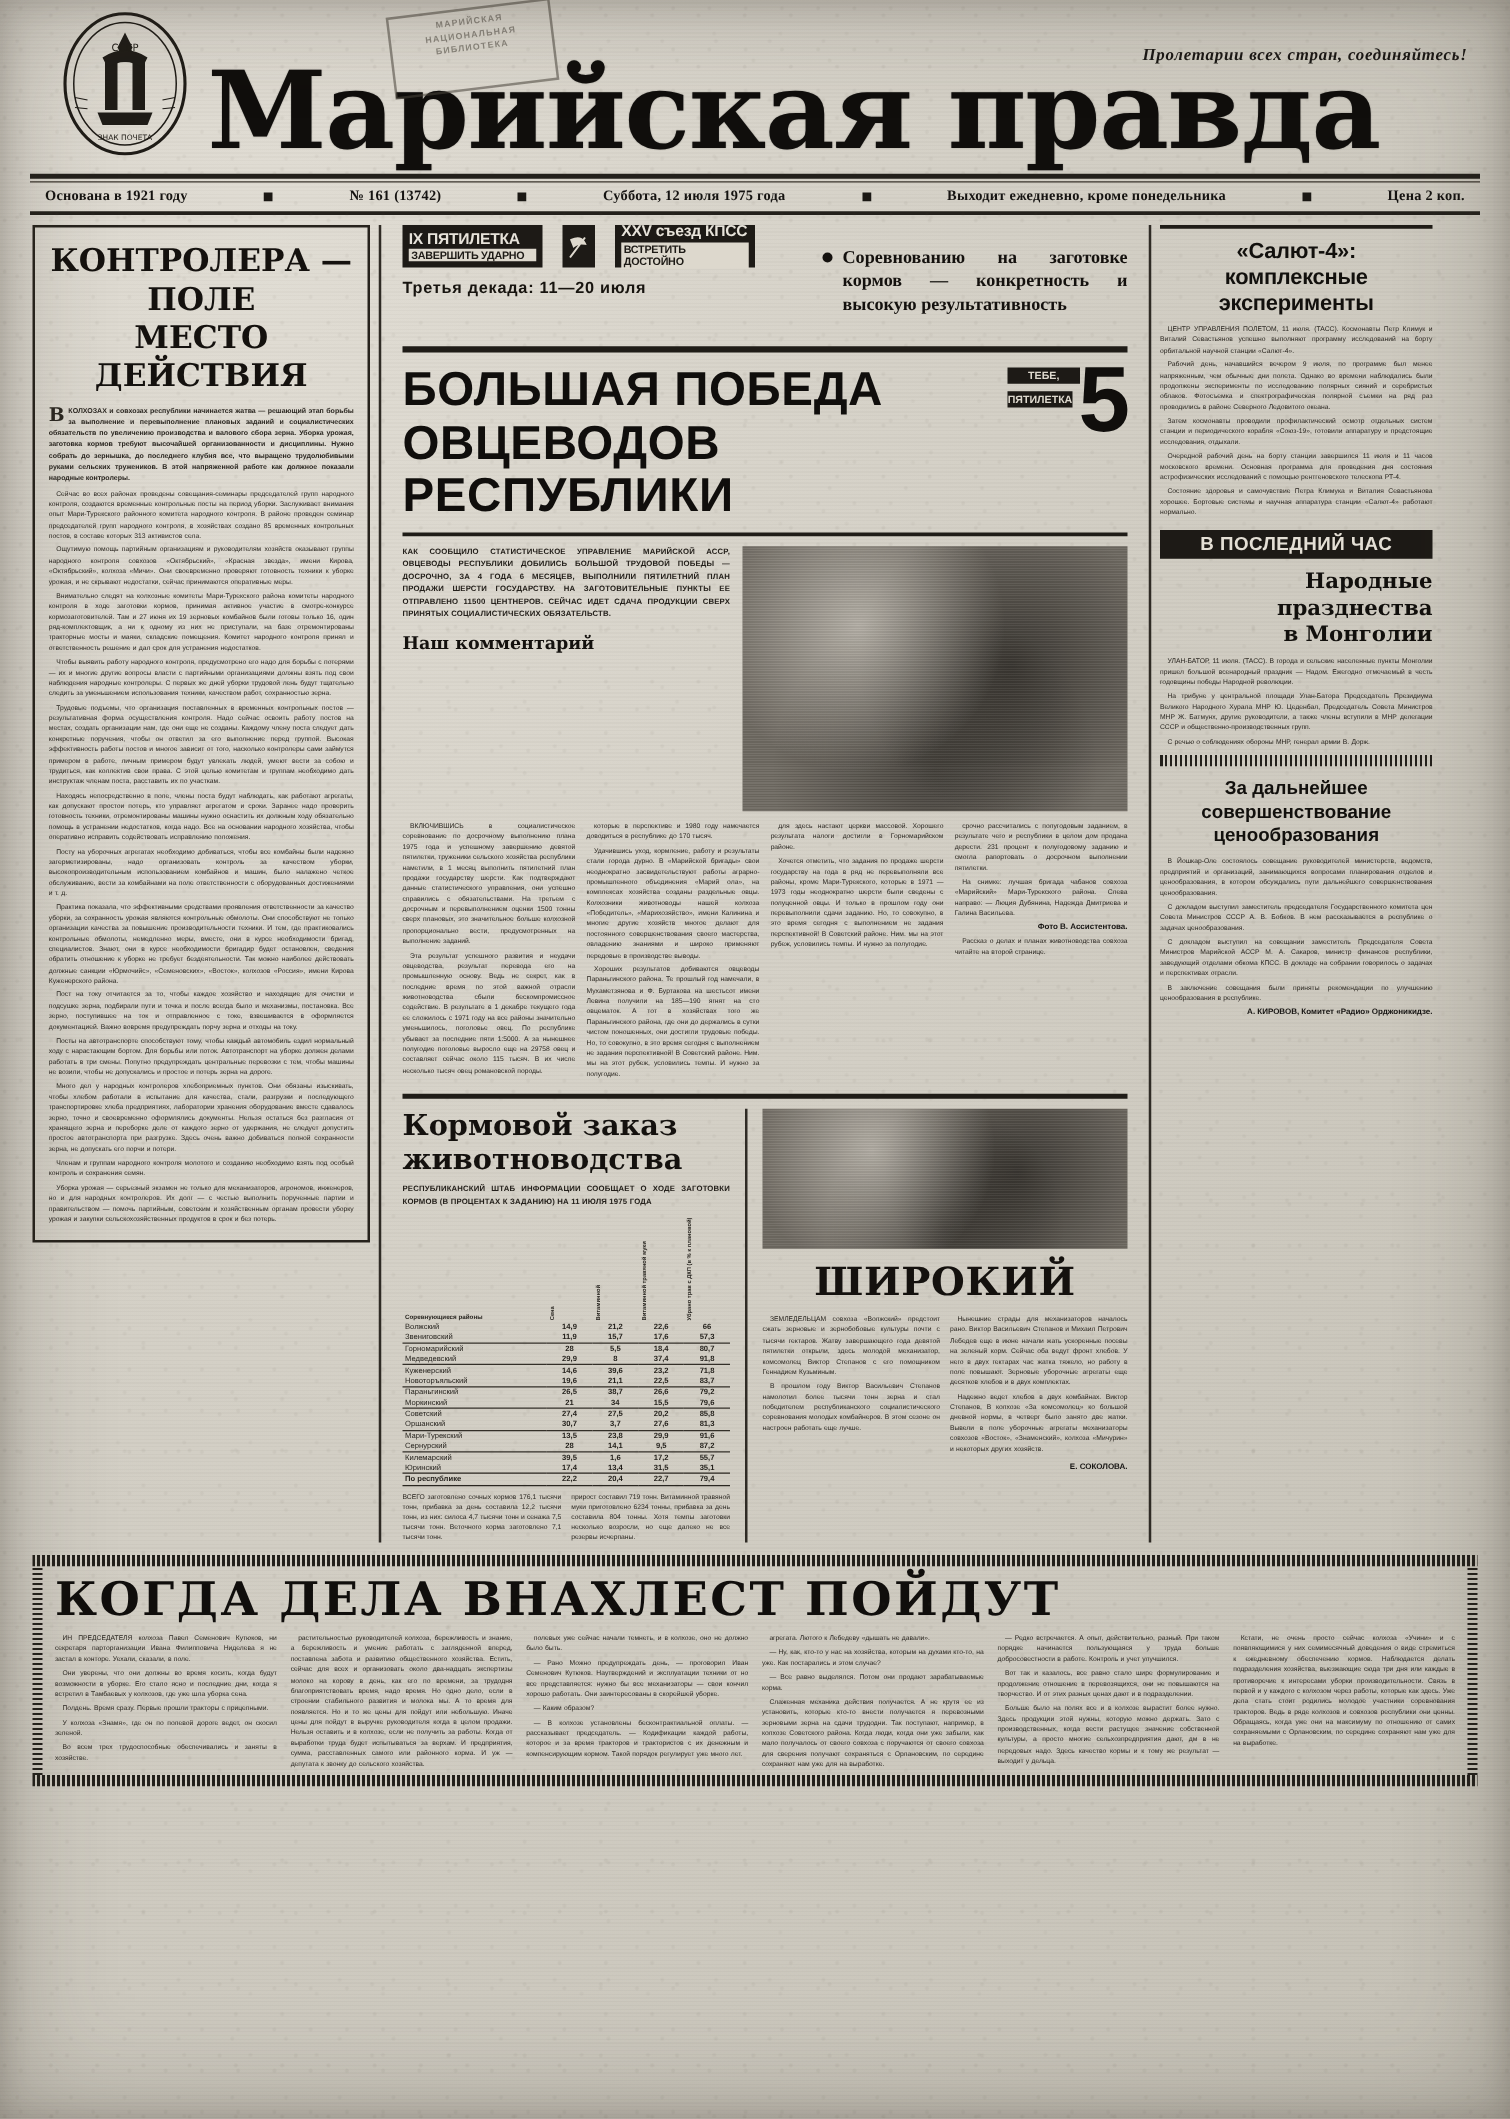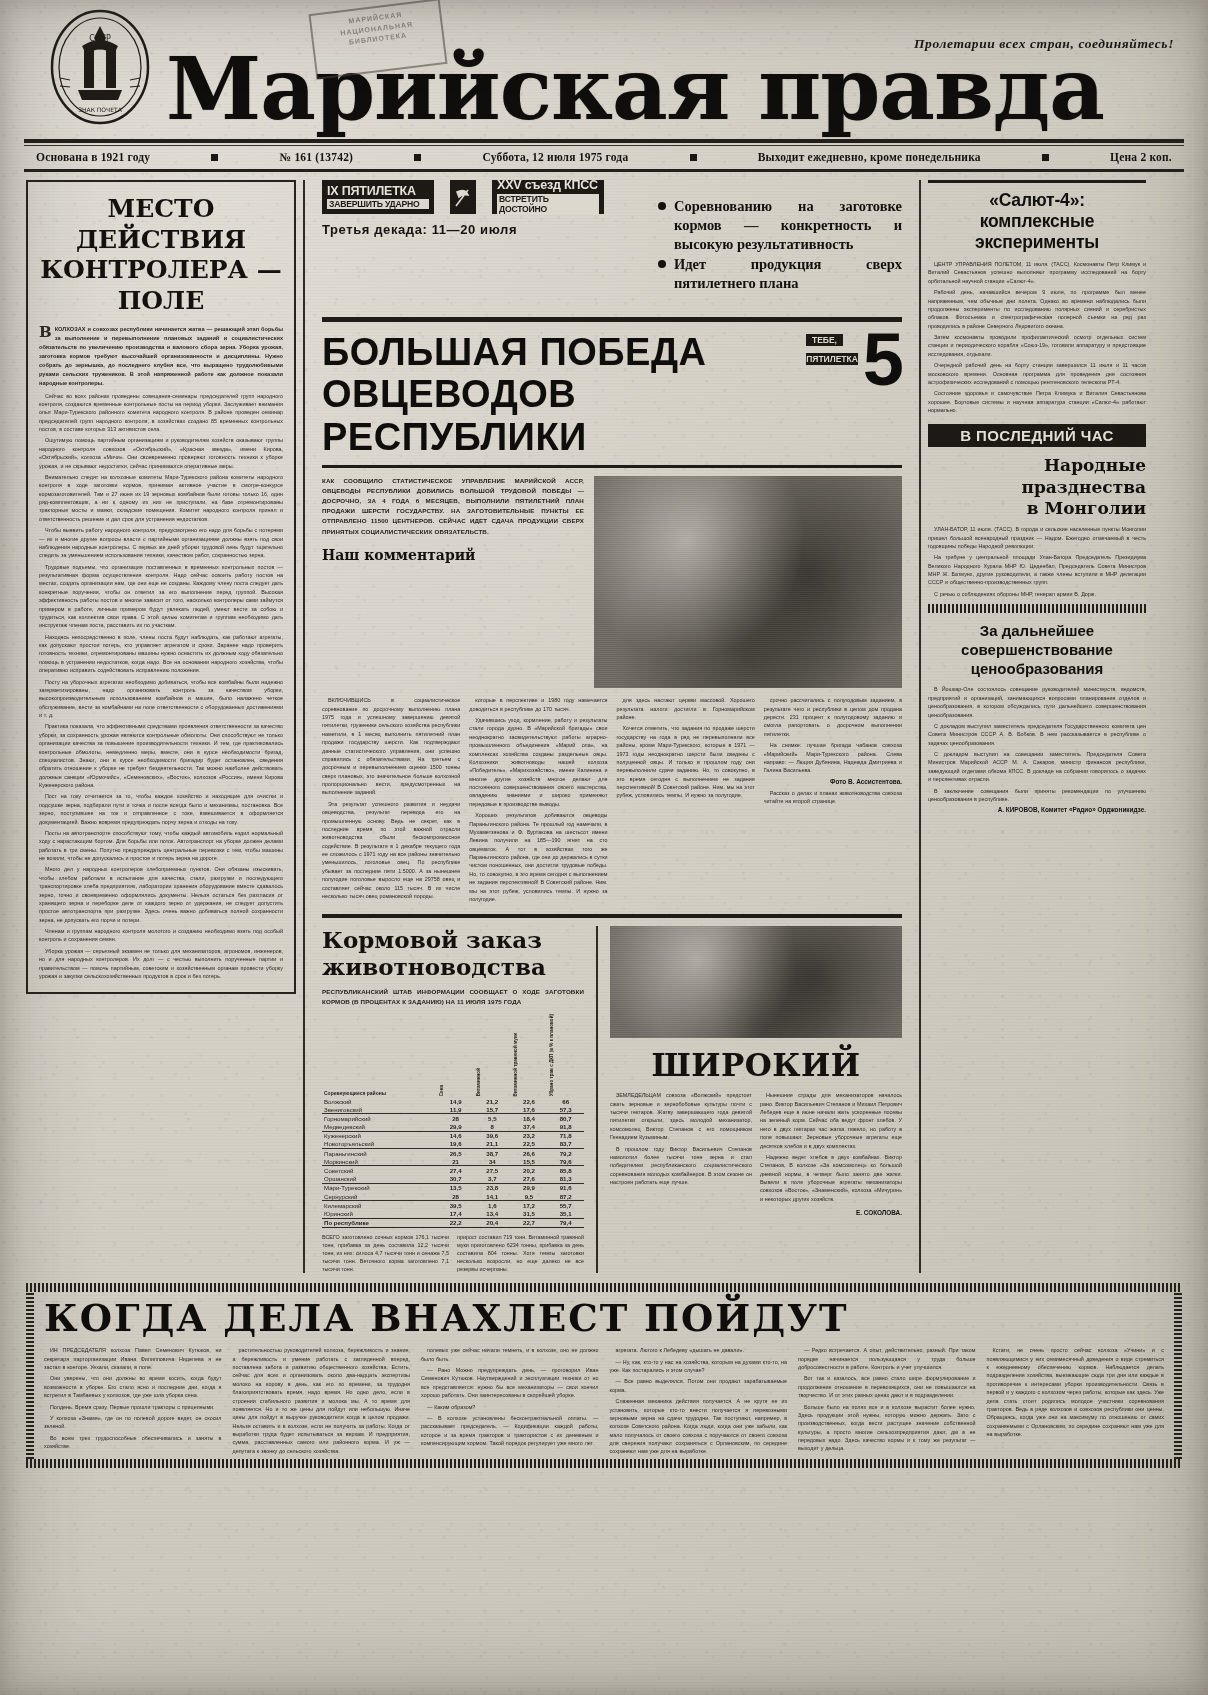--- a/index.html
+++ b/index.html
@@ -103,21 +103,21 @@
   .bullets li:before{content:"";position:absolute;left:2px;top:5px;width:8px;height:8px;border-radius:50%;background:#14110e;}
 
   .hl-main{
     font-family:"Liberation Sans",sans-serif;font-weight:bold;
     font-size:38px;line-height:1.12;letter-spacing:.5px;color:#100e0c;
     margin:0;
   }
   .tebe{
     width:96px;height:68px;position:relative;flex:0 0 96px;margin-left:6px;
   }
-  .tebe .t-lbl{position:absolute;left:0;top:3px;width:37px;background:#1d1a16;color:#ded9ce;
+  .tebe .t-lbl{position:absolute;left:0;top:3px;width:58px;background:#1d1a16;color:#ded9ce;
     font-size:8.5px;font-weight:bold;text-align:center;line-height:1.25;padding:1px 0;
     font-family:"Liberation Sans",sans-serif;}
   .tebe .t-lbl2{position:absolute;left:0;top:22px;width:52px;background:#1d1a16;color:#ded9ce;
     font-size:8.5px;font-weight:bold;text-align:center;line-height:1.25;padding:1px 0;
     font-family:"Liberation Sans",sans-serif;}
   .tebe .t-five{position:absolute;right:-2px;top:-8px;font-size:74px;font-weight:bold;line-height:1;
     color:#100e0c;font-family:"Liberation Sans",sans-serif;}
 
   .lead-caps{
     font-family:"Liberation Sans",sans-serif;font-weight:bold;font-size:6.2px;
@@ -217,22 +217,22 @@
     <span class="sq"></span>
     <span>Цена 2 коп.</span>
   </div>
   <div class="rule-thick2"></div>
 
   <div class="content">
 
     <div class="c-left">
       <div class="boxed">
         <div class="hl-left">
+          <div>КОНТРОЛЕРА — ПОЛЕ</div>
           <div>МЕСТО ДЕЙСТВИЯ</div>
-          <div>КОНТРОЛЕРА — ПОЛЕ</div>
         </div>
         <div class="dropcap-p blur1">
           <span class="dropcap">В</span><span>КОЛХОЗАХ и совхозах республики начинается жатва — решающий этап борьбы за выполнение и перевыполнение плановых заданий и социалистических обязательств по увеличению производства и валового сбора зерна. Уборка урожая, заготовка кормов требуют высочайшей организованности и дисциплины. Нужно собрать до зернышка, до последнего клубня все, что выращено трудолюбивыми руками сельских тружеников. В этой напряженной работе как должное показали народные контролеры.</span>
         </div>
         <div class="body-txt blur1" style="margin-top:4px;">
           <p>Сейчас во всех районах проведены совещания-семинары председателей групп народного контроля, создаются временные контрольные посты на период уборки. Заслуживает внимания опыт Мари-Турекского районного комитета народного контроля. В районе проведен семинар председателей групп народного контроля, в хозяйствах создано 85 временных контрольных постов, в составе которых 313 активистов села.</p>
           <p>Ощутимую помощь партийным организациям и руководителям хозяйств оказывают группы народного контроля совхозов «Октябрьский», «Красная звезда», имени Кирова, «Октябрьский», колхоза «Мичи». Они своевременно проверяют готовность техники к уборке урожая, и не скрывают недостатки, сейчас принимаются оперативные меры.</p>
           <p>Внимательно следят на колхозные комитеты Мари-Турекского района комитеты народного контроля в ходе заготовки кормов, принимая активное участие в смотре-конкурсе кормозаготовителей. Там и 27 июня их 19 зерновых комбайнов были готовы только 16, один ряд-комплектовщик, а ни к одному из них не приступали, на базе отремонтированы тракторные мосты и маяки, складские помещения. Комитет народного контроля принял и ответственность решение и дал срок для устранения недостатков.</p>
           <p>Чтобы выявить работу народного контроля, предусмотрено его надо для борьбы с потерями — их и многие другие вопросы власти с партийными организациями должны взять под свои наблюдения народные контролеры. С первых же дней уборки трудовой лень будут тщательно следить за уменьшением использования техники, качеством работ, сохранностью зерна.</p>
           <p>Трудовые подъемы, что организация поставленных в временных контрольных постов — результативная форма осуществления контроля. Надо сейчас освоить работу постов на местах, создать организации нам, где они еще не созданы. Каждому члену поста следует дать конкретные поручения, чтобы он ответил за его выполнение перед группой. Высокая эффективность работы постов и многое зависит от того, насколько контролеры сами займутся примером в работе, личным примером будут увлекать людей, умеют вести за собою и трудиться, как коллектив свои права. С этой целью комитетам и группам необходимо дать инструктаж членам поста, расставить их по участкам.</p>
@@ -267,21 +267,20 @@
             <div class="badge" style="flex:0 0 112px;">
               <div class="b1">XXV съезд КПСС</div>
               <div class="b2">ВСТРЕТИТЬ ДОСТОЙНО</div>
             </div>
           </div>
           <div class="decade">Третья декада: 11—20 июля</div>
         </div>
         <div style="flex:1;padding-top:2px;">
           <ul class="bullets">
             <li>Соревнованию на заготовке кормов — конкретность и высокую результативность</li>
-            <li>Идет продукция сверх пятилетнего плана</li>
           </ul>
         </div>
       </div>
 
       <div style="height:5px;background:#1f1c17;margin:9px 0 9px 0;"></div>
 
       <div style="display:flex;align-items:flex-start;">
         <div style="flex:1;">
           <div class="hl-main">БОЛЬШАЯ ПОБЕДА</div>
           <div class="hl-main">ОВЦЕВОДОВ РЕСПУБЛИКИ</div>

